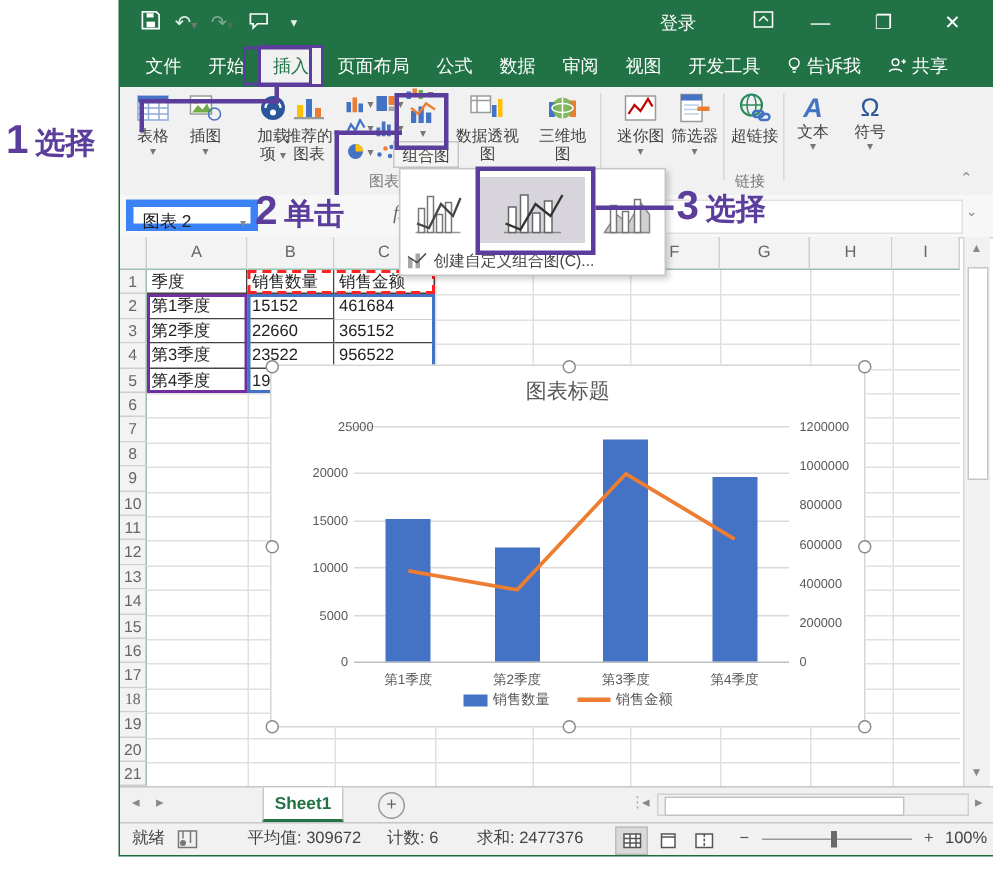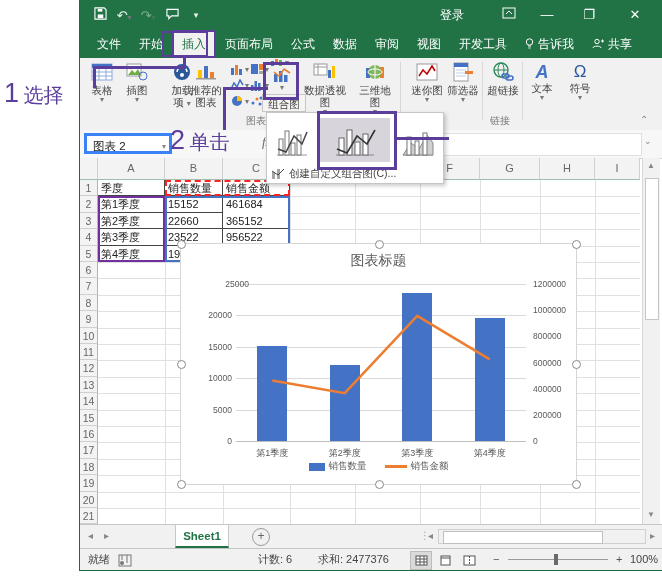--- a/index.html
+++ b/index.html
@@ -22,21 +22,21 @@
   
   #ribbon{position:absolute;left:0;top:58px;width:582px;height:72px;background:#f1f1f1;border-bottom:1px solid #d2d2d2;font-size:11px;color:#444;}
   .rbtn{position:absolute;text-align:center;color:#444;}
   .rbtn .lbl{font-size:10.5px;line-height:12px;color:#444;}
   .dd{color:#777;font-size:8px;line-height:7px;}
   .rsep{position:absolute;top:4px;width:1px;height:58px;background:#d8d8d8;}
   .grplbl{position:absolute;top:56px;font-size:10px;color:#777;}
   .mini{position:absolute;display:flex;align-items:center;gap:1px;}
   
   #fbar{position:absolute;left:0;top:130px;width:582px;height:28px;background:#f7f7f7;border-bottom:1px solid #d2d2d2;}
-  #namebox{position:absolute;left:4px;top:3px;width:88px;height:21px;background:#fff;border:3px solid #3b82f6;font-size:11.5px;color:#222;line-height:21px;padding-left:6px;box-sizing:border-box;}
+  #namebox{position:absolute;left:4px;top:3px;width:88px;height:21px;background:#fff;border:5px solid #3b82f6;font-size:11.5px;color:#222;line-height:21px;padding-left:6px;box-sizing:border-box;}
   #namebox .nb-dd{position:absolute;right:3px;top:0;color:#888;font-size:8px;line-height:21px;}
   #fx{position:absolute;left:182px;top:4px;font-family:"Liberation Serif",serif;font-style:italic;font-size:13px;color:#6a6a6a;}
   #finput{position:absolute;left:200px;top:3px;width:360px;height:21px;background:#fff;border:1px solid #e0e0e0;}
   #fexpand{position:absolute;left:564px;top:6px;color:#888;font-size:9px;}
   
   #sheet{position:absolute;left:0;top:158px;width:560px;height:366px;background:#fff;overflow:hidden;}
   .colhdr{position:absolute;top:0;height:20px;background:#f3f3f3;border-right:1px solid #cfcfcf;border-bottom:1px solid #9fbfae;color:#666;font-size:11px;text-align:center;line-height:20px;box-sizing:border-box;}
   .rowhdr{position:absolute;left:0;width:18px;background:#f3f3f3;border-right:1px solid #9fbfae;border-bottom:1px solid #cfcfcf;color:#666;font-size:10.5px;text-align:center;box-sizing:border-box;}
   .gline-v{position:absolute;width:1px;background:#e0e0e0;}
   .gline-h{position:absolute;height:1px;background:#e0e0e0;}
@@ -51,21 +51,21 @@
   .bar{position:absolute;background:#4472c4;}
   .catlbl{position:absolute;font-size:9px;color:#595959;text-align:center;}
   #legend{position:absolute;left:0;top:216px;width:100%;display:flex;justify-content:center;gap:18px;align-items:center;font-size:9.5px;color:#595959;}
   
   #combo-tip{position:absolute;left:182px;top:94px;width:44px;height:18px;background:#f5f4f2;border:1px solid #c6c6c6;font-size:10.5px;color:#444;text-align:center;line-height:18px;z-index:29;box-sizing:border-box;}
   #combo-panel{position:absolute;left:186px;top:112px;width:178px;height:72px;background:#fff;border:1px solid #c6c6c6;box-shadow:2px 2px 4px rgba(0,0,0,.2);z-index:30;box-sizing:border-box;}
   .thumb{position:absolute;top:5px;width:40px;height:44px;background:#fff;display:flex;align-items:center;justify-content:center;}
   .thumb.sel{background:#d8d4dc;}
   #create-custom{position:absolute;left:4px;top:54px;width:168px;height:15px;font-size:10.5px;color:#444;display:flex;align-items:flex-start;gap:4px;}
   
-  .ann{position:absolute;color:#5b3d9b;font-weight:normal;z-index:40;white-space:nowrap;}
+  .ann{position:absolute;color:#5b3d9b;font-weight:bold;z-index:40;white-space:nowrap;}
   .ann .num{font-size:27px;}
   .ann .word{font-size:20px;}
   .pline{position:absolute;background:#5b3d9b;z-index:40;}
   .pbox{position:absolute;border:3px solid #5b3d9b;box-sizing:border-box;z-index:45;background:transparent;pointer-events:none;}
   
   #vscroll{position:absolute;left:562px;top:158px;width:17px;height:366px;background:#f1f1f1;border-left:1px solid #d8d8d8;}
   .varrow{position:absolute;left:2px;width:12px;text-align:center;color:#888;font-size:8px;}
   #vthumb{position:absolute;left:2px;top:20px;width:12px;height:140px;background:#fff;border:1px solid #c6c6c6;}
   #sheettabs{position:absolute;left:0;top:524px;width:582px;height:24px;background:#f1f1f1;border-top:1px solid #c6c6c6;font-size:11.5px;color:#555;}
   #tab-sheet1{position:absolute;left:95px;top:0;width:54px;height:23px;background:#fff;border-left:1px solid #c6c6c6;border-right:1px solid #c6c6c6;border-bottom:2px solid #217346;color:#217346;font-weight:bold;text-align:center;line-height:22px;box-sizing:border-box;}
@@ -388,21 +388,21 @@
       <div class="rowhdr" style="top: 218.8px; height: 16.4px; line-height: 16.4px;">13</div>
       <div class="gline-h" style="left: 18px; top: 235.2px; width: 542px;"></div>
       <div class="rowhdr" style="top: 235.2px; height: 16.4px; line-height: 16.4px;">14</div>
       <div class="gline-h" style="left: 18px; top: 251.6px; width: 542px;"></div>
       <div class="rowhdr" style="top: 251.6px; height: 16.4px; line-height: 16.4px;">15</div>
       <div class="gline-h" style="left: 18px; top: 268px; width: 542px;"></div>
       <div class="rowhdr" style="top: 268px; height: 16.4px; line-height: 16.4px;">16</div>
       <div class="gline-h" style="left: 18px; top: 284.4px; width: 542px;"></div>
       <div class="rowhdr" style="top: 284.4px; height: 16.4px; line-height: 16.4px;">17</div>
       <div class="gline-h" style="left: 18px; top: 300.8px; width: 542px;"></div>
-      <div class="rowhdr" style="top: 300.8px; height: 16.4px; line-height: 16.4px;">18</div>
+      <div class="rowhdr" style="top: 300.8px; height: 16.4px; line-height: 16.4px; font-family: Liberation Serif, serif;">18</div>
       <div class="gline-h" style="left: 18px; top: 317.2px; width: 542px;"></div>
       <div class="rowhdr" style="top: 317.2px; height: 16.4px; line-height: 16.4px;">19</div>
       <div class="gline-h" style="left: 18px; top: 333.6px; width: 542px;"></div>
       <div class="rowhdr" style="top: 333.6px; height: 16.4px; line-height: 16.4px;">20</div>
       <div class="gline-h" style="left: 18px; top: 350px; width: 542px;"></div>
       <div class="rowhdr" style="top: 350px; height: 16.4px; line-height: 16.4px; text-align: center;">21</div>
       <div class="gline-v" style="left: 85px; top: 22px; height: 344px;"></div>
       <div class="gline-v" style="left: 143px; top: 22px; height: 344px;"></div>
       <div class="gline-v" style="left: 210px; top: 22px; height: 344px;"></div>
       <div class="gline-v" style="left: 275px; top: 22px; height: 344px;"></div>
@@ -531,20 +531,24 @@
 
   <div class="pbox" style="left:237px;top:111px;width:80px;height:59px;z-index:46;"></div>
 
   <div class="pline" style="left:143px;top:87px;width:45px;height:3px;"></div>
   <div class="pline" style="left:143px;top:87px;width:3px;height:43px;"></div>
   <div class="ann" style="left:90px;top:125px;">
     <span class="num">2</span>
     <span class="word">单击</span>
   </div>
   <div class="pline" style="left:317px;top:137px;width:52px;height:3px;z-index:47;"></div>
+  <div class="ann" style="left:371px;top:122px;">
+    <span class="num">3</span>
+    <span class="word">选择</span>
+  </div>
 
   <div id="sheettabs">
     <span class="navarr" style="left:8px;">◂</span>
     <span class="navarr" style="left:24px;">▸</span>
     <div id="tab-sheet1">Sheet1</div>
     <div id="addsheet">+</div>
     <span class="navarr" style="left:340px;color:#aaa;">⋮</span>
     <span class="navarr" style="left:348px;">◂</span>
     <div id="hscroll-track">
       <div id="hscroll-thumb"></div>
@@ -554,20 +558,21 @@
 
   <div id="statusbar">
     <span class="sitem" style="left:8px;">就绪</span>
     <span class="sitem" style="left:38px;top:4px;">
       <svg width="14" height="13" viewBox="0 0 14 13">
           <rect x="1" y="1" width="12" height="11" fill="none" stroke="#777"></rect>
           <circle cx="4" cy="9" r="2" fill="#777"></circle>
           <path d="M4 1v5M9 1v8" stroke="#777"></path>
         </svg>
     </span>
+    <span class="sitem" style="left:85px;">平均值: 309672</span>
     <span class="sitem" style="left:178px;">计数: 6</span>
     <span class="sitem" style="left:238px;">求和: 2477376</span>
     <span class="viewicon sel" style="left:330px;">
       <svg width="13" height="11" viewBox="0 0 13 11">
           <rect x="1" y="1" width="11" height="9" fill="#fff" stroke="#555"></rect>
           <path d="M1 4h11M1 7h11M5 1v9M9 1v9" stroke="#555"></path>
         </svg>
     </span>
     <span class="viewicon" style="left:354px;">
       <svg width="13" height="11" viewBox="0 0 13 11">

